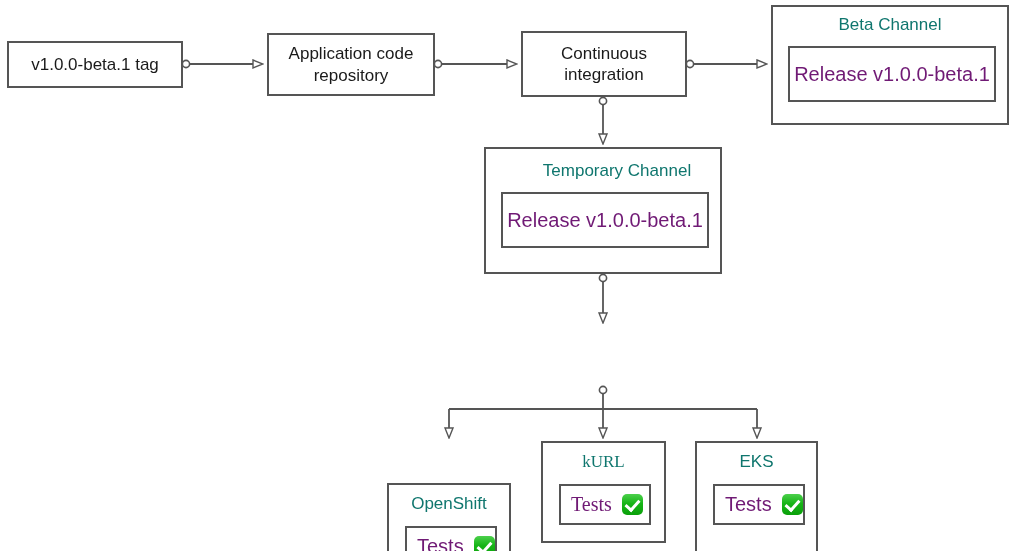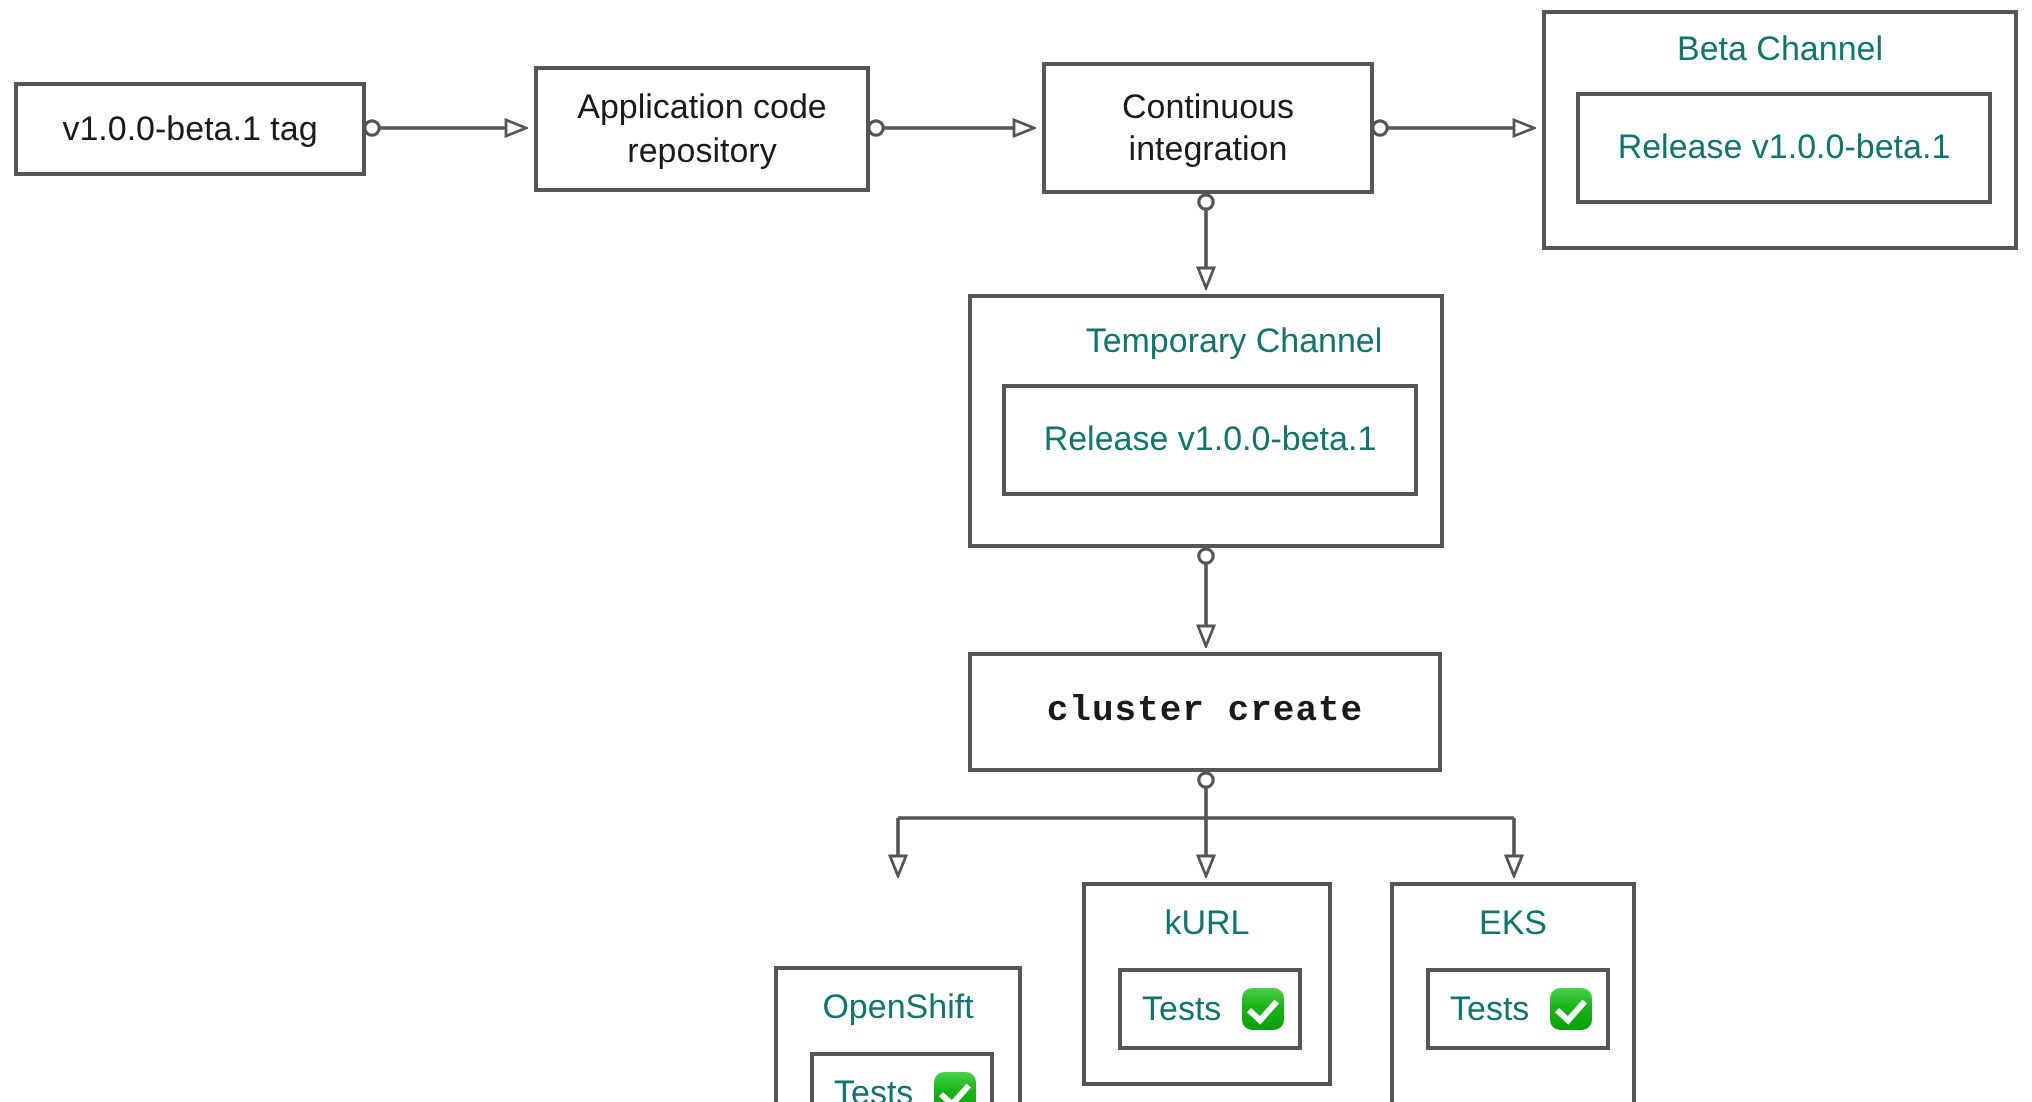--- a/index.html
+++ b/index.html
@@ -57,22 +57,22 @@
     font-size: 17px;
     line-height: 1.2;
   }
   .inner-box {
     position: absolute;
     box-sizing: border-box;
     background: #ffffff;
     border: 2px solid #555555;
     display: flex;
     align-items: center;
-    color: #0f766e;
-    font-size: 17px;
+    color: #701a75;
+    font-size: 20px;
   }
   .inner-box.center-text {
     justify-content: center;
   }
   .inner-box.left-text {
     justify-content: flex-start;
     padding-left: 10px;
   }
   .mono-node {
     font-family: "Liberation Mono", "DejaVu Sans Mono", monospace;
@@ -173,35 +173,32 @@
     </div>
   </div>
 
   <div class="container-node" style="left:484px; top:147px; width:238px; height:127px;">
     <div class="container-title" style="top:12px;padding-left:28px;">Temporary Channel</div>
     <div class="inner-box center-text" style="left:15px; top:43px; width:208px; height:56px;">
       <span>Release v1.0.0-beta.1</span>
     </div>
   </div>
 
-  <div class="node mono-node" style="left:484px; top:326px; width:237px; height:60px;">
-    <span class="label">cluster create</span>
-  </div>
 
   <div class="container-node" style="left:387px; top:441px; width:124px; height:102px;margin-top:42px;">
     <div class="container-title" style="top:9px;">OpenShift</div>
     <div class="inner-box left-text" style="left:16px; top:41px; width:92px; height:41px;">
       <span class="tests-row">
         <span>Tests</span>
         <span class="check-icon"></span>
       </span>
     </div>
   </div>
 
-  <div class="container-node" style="left:541px; top:441px; width:125px; height:102px;">
+  <div class="container-node" style="left:541px; top:441px; width:125px; height:102px;font-family:Liberation Serif, serif;">
     <div class="container-title" style="top:9px;">kURL</div>
     <div class="inner-box left-text" style="left:16px; top:41px; width:92px; height:41px;">
       <span class="tests-row">
         <span>Tests</span>
         <span class="check-icon"></span>
       </span>
     </div>
   </div>
 
   <div class="container-node" style="left:695px; top:441px; width:123px; height:132px;">

